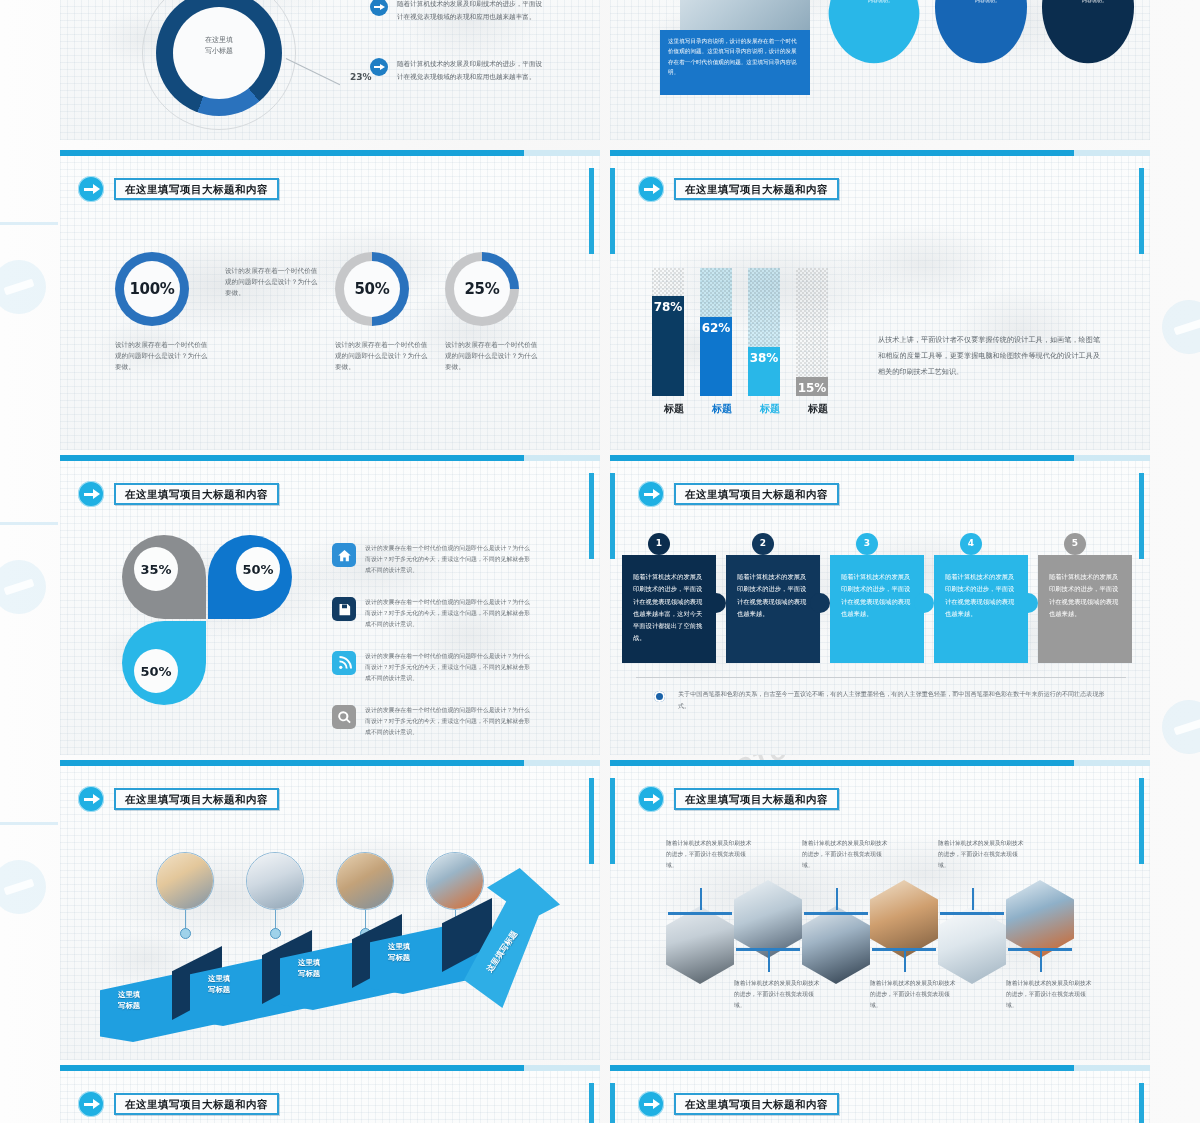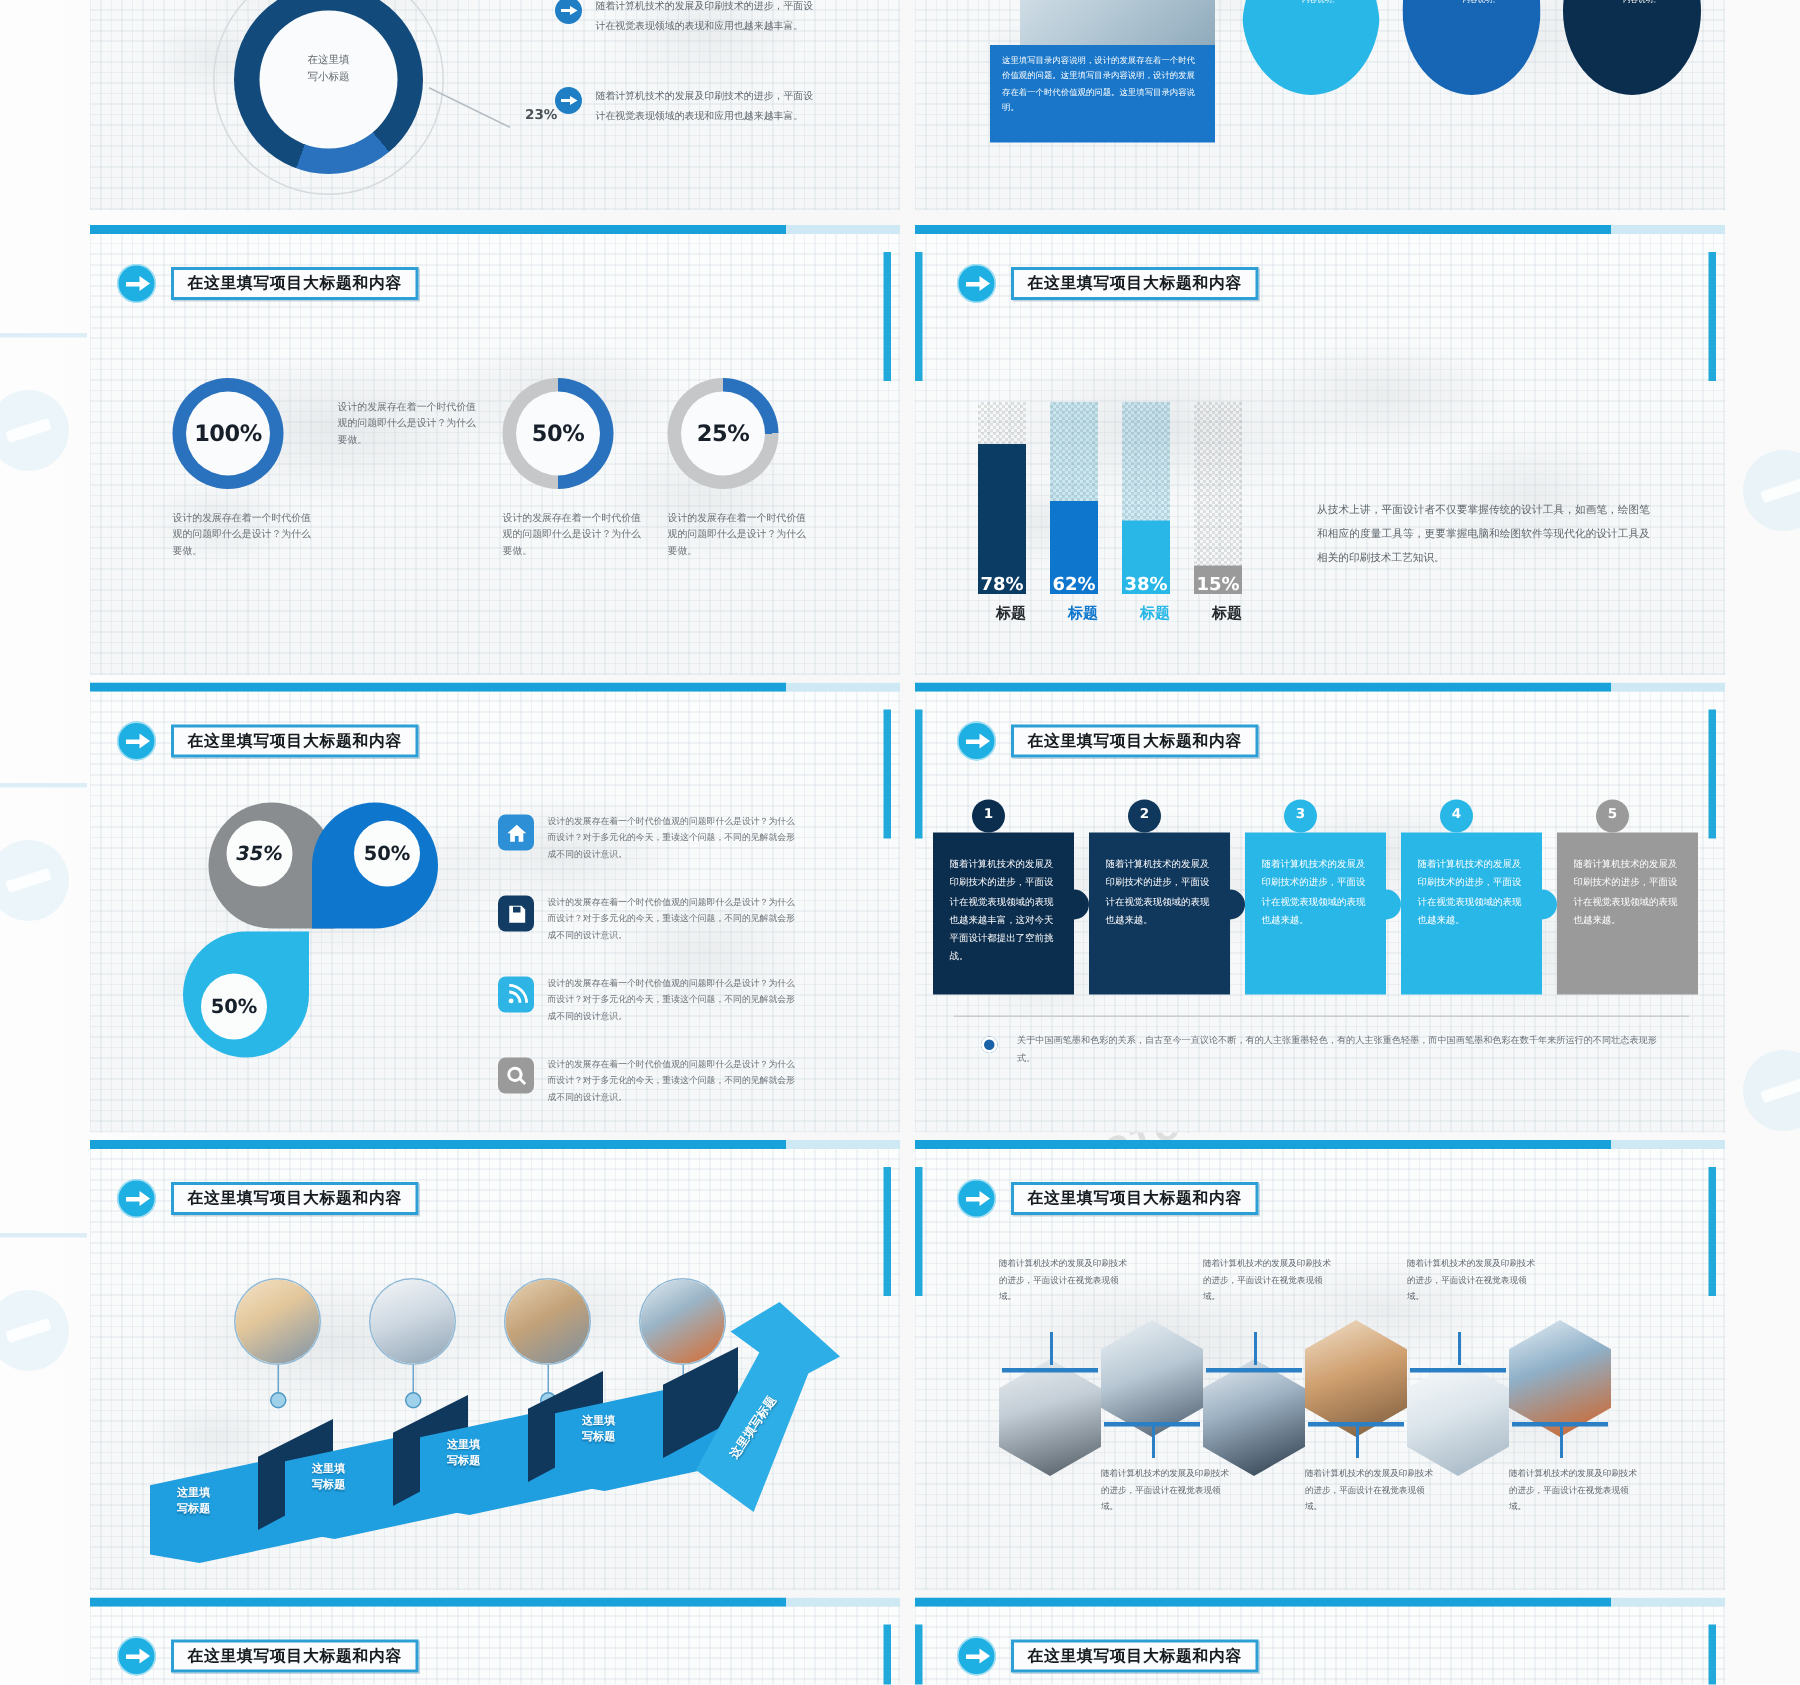--- a/index.html
+++ b/index.html
@@ -112,21 +112,21 @@
   .bar-col{ position:absolute; bottom:0; width:32px; }
   .bar-track{
     position:absolute; bottom:22px; width:32px; height:128px;
     background-image:
       linear-gradient(45deg, rgba(0,0,0,.10) 25%, transparent 25%, transparent 75%, rgba(0,0,0,.10) 75%),
       linear-gradient(45deg, rgba(0,0,0,.10) 25%, transparent 25%, transparent 75%, rgba(0,0,0,.10) 75%);
     background-size:4px 4px; background-position:0 0, 2px 2px;
   }
   .bar-fill{
     position:absolute; bottom:0; left:0; width:32px;
-    display:flex; align-items:flex-end; justify-content:center;
+    display:flex; align-items:flex-start; justify-content:center;
     padding-top:4px; color:#fff; font-weight:700; font-size:12px;
   }
   .bar-label{
     position:absolute; bottom:2px; width:32px; text-align:right;
     font-size:10px; font-weight:700;
   }
   .body-copy{
     position:absolute; font-size:7.1px; line-height:2.25; color:#5d656b;
     text-align:justify;
   }
@@ -328,21 +328,21 @@
       <div style="position:absolute; left:42px; top:98px; width:200px; height:170px;">
         <div class="bar-col" style="left:0;">
           <div class="bar-track"></div>
           <div class="bar-fill" style="bottom:22px; height:100px; background:#0b3c63;">
             <span>78%</span>
           </div>
           <div class="bar-label" style="color:#262b30;">标题</div>
         </div>
         <div class="bar-col" style="left:48px;">
           <div class="bar-track" style="background-color:rgba(41,183,232,.20);"></div>
-          <div class="bar-fill" style="bottom:22px; height:62px; background:#0e76cd;">
+          <div class="bar-fill" style="bottom:22px; height:79px; background:#0e76cd;">
             <span>62%</span>
           </div>
           <div class="bar-label" style="color:#0e76cd;">标题</div>
         </div>
         <div class="bar-col" style="left:96px;">
           <div class="bar-track" style="background-color:rgba(41,183,232,.18);"></div>
           <div class="bar-fill" style="bottom:22px; height:49px; background:#29b7e8;">
             <span>38%</span>
           </div>
           <div class="bar-label" style="color:#29b7e8;">标题</div>
@@ -362,21 +362,21 @@
     <div class="slide" style="left:0; top:455px; width:540px; height:300px;">
       <div class="slide-topbar">
           <i></i>
         </div>
       <div class="slide-sidebar"></div>
       <div class="banner" style="left:18px; top:26px;">
         <span class="banner-arrow"></span>
         <span class="banner-box">在这里填写项目大标题和内容</span>
       </div>
 
-      <div class="petal" style="left:79px; top:80px;font-style:italic;">
+      <div class="petal" style="left:62px; top:80px;">
         <div class="blob" style="background:#8a8d90; border-radius:50% 50% 0 50%;"></div>
         <div class="inner" style="left:12px; top:12px;">35%</div>
       </div>
 
       <div class="petal" style="left:148px; top:80px;">
         <div class="blob" style="background:#0e76cd; border-radius:50% 50% 50% 0;"></div>
         <div class="inner" style="left:28px; top:12px;">50%</div>
       </div>
 
       <div class="petal" style="left:62px; top:166px;">

